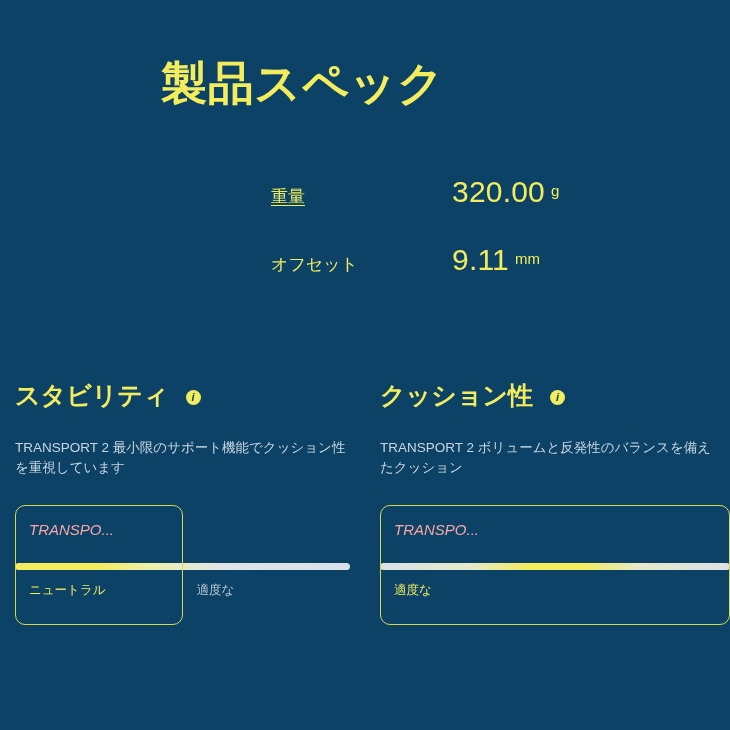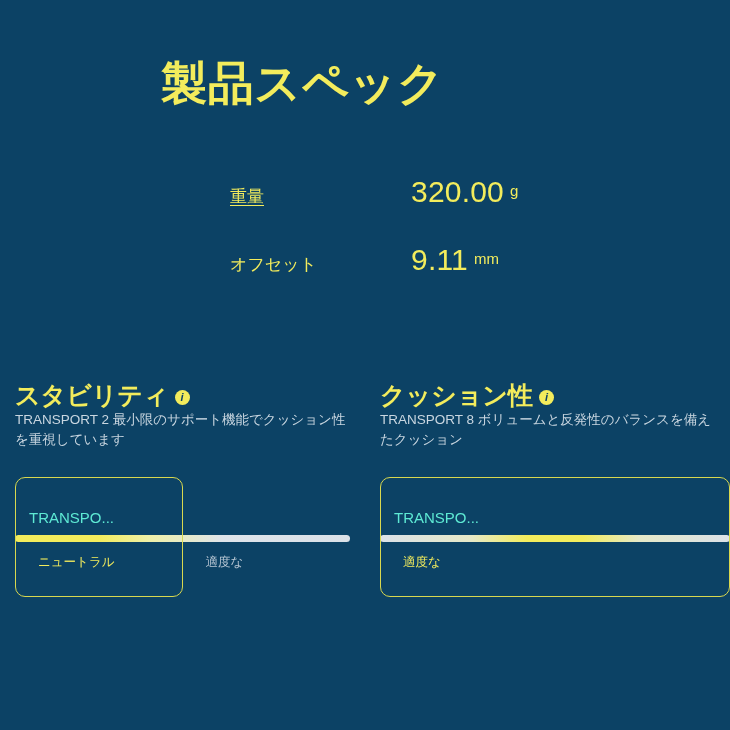--- a/index.html
+++ b/index.html
@@ -43,20 +43,21 @@
   }
   .spec-label {
     width: 158px;
     color: #f3ec5c;
     font-size: 17px;
     font-weight: normal;
     text-decoration: underline;
     text-underline-offset: 3px;
     text-decoration-thickness: 1px;
     white-space: nowrap;
+    margin-left: 41px;
   }
   .spec-label.no-underline {
     text-decoration: none;
     font-family: Liberation Mono, monospace;
   }
   .spec-valuewrap {
     color: #f3ec5c;
     white-space: nowrap;
   }
   .spec-value {
@@ -82,21 +83,21 @@
   .panel {
     width: 365px;
     box-sizing: border-box;
   }
   .panel.left  { padding-left: 15px;  padding-right: 15px; }
   .panel.right { padding-left: 15px;  padding-right: 0; }
 
   .panel-head {
     display: flex;
     align-items: center;
-    gap: 6px;
+    gap: 17px;
     color: #f3ec5c;
     font-size: 25px;
     font-weight: bold;
     line-height: 1.1;
     white-space: nowrap;
   }
   .info-icon {
     display: inline-flex;
     align-items: center;
     justify-content: center;
@@ -107,21 +108,21 @@
     color: #0c4265;
     font-size: 11px;
     font-weight: bold;
     font-style: italic;
     line-height: 1;
     position: relative;
     top: 2px;
     flex: none;
   }
   .panel-desc {
-    margin-top: 0;
+    margin-top: 28px;
     color: #c9d6e0;
     font-size: 13.5px;
     line-height: 1.55;
     max-width: 340px;
   }
 
   
   .scale {
     position: relative;
     margin-top: 26px;
@@ -160,34 +161,34 @@
     bottom: 0;
     border: 1px solid transparent;
     border-radius: 10px;
     box-sizing: border-box;
   }
   .seg.active .seg-box {
     border-color: #d8d84f;
   }
   .seg-top-label {
     position: absolute;
-    top: 32px;
+    top: 16px;
     left: 14px;
-    color: #5eead4;
+    color: #fca5a5;
     font-size: 15px;
     white-space: nowrap;
+    font-style: italic;
   }
   .seg-bottom-label {
     position: absolute;
     top: 77px;
     left: 14px;
     color: #b9c7d4;
     font-size: 12.5px;
     white-space: nowrap;
-    margin-left: 9px;
   }
   .seg.active .seg-bottom-label {
     color: #f3ec5c;
   }
 </style>
 </head>
 <body>
 
 <div class="page-title">製品スペック</div>
 
@@ -236,21 +237,21 @@
 
       </div>
     </div>
   </div>
 
   <div class="panel right">
     <div class="panel-head">
       <span>クッション性</span>
       <span class="info-icon">i</span>
     </div>
-    <div class="panel-desc">TRANSPORT 8 ボリュームと反発性のバランスを備えたクッション</div>
+    <div class="panel-desc">TRANSPORT 2 ボリュームと反発性のバランスを備えたクッション</div>
 
     <div class="scale">
       <div class="scale-track t-right"></div>
       <div class="scale-segments">
 
 
         <div class="seg active">
           <div class="seg-box"></div>
           <div class="seg-top-label">TRANSPO...</div>
           <div class="seg-bottom-label">適度な</div>

